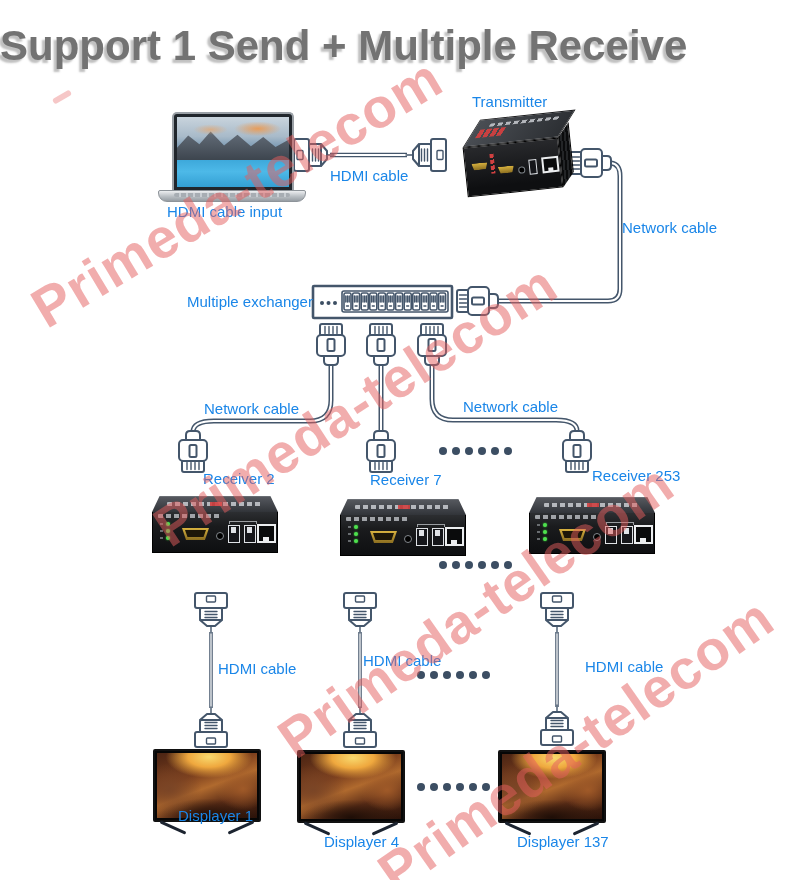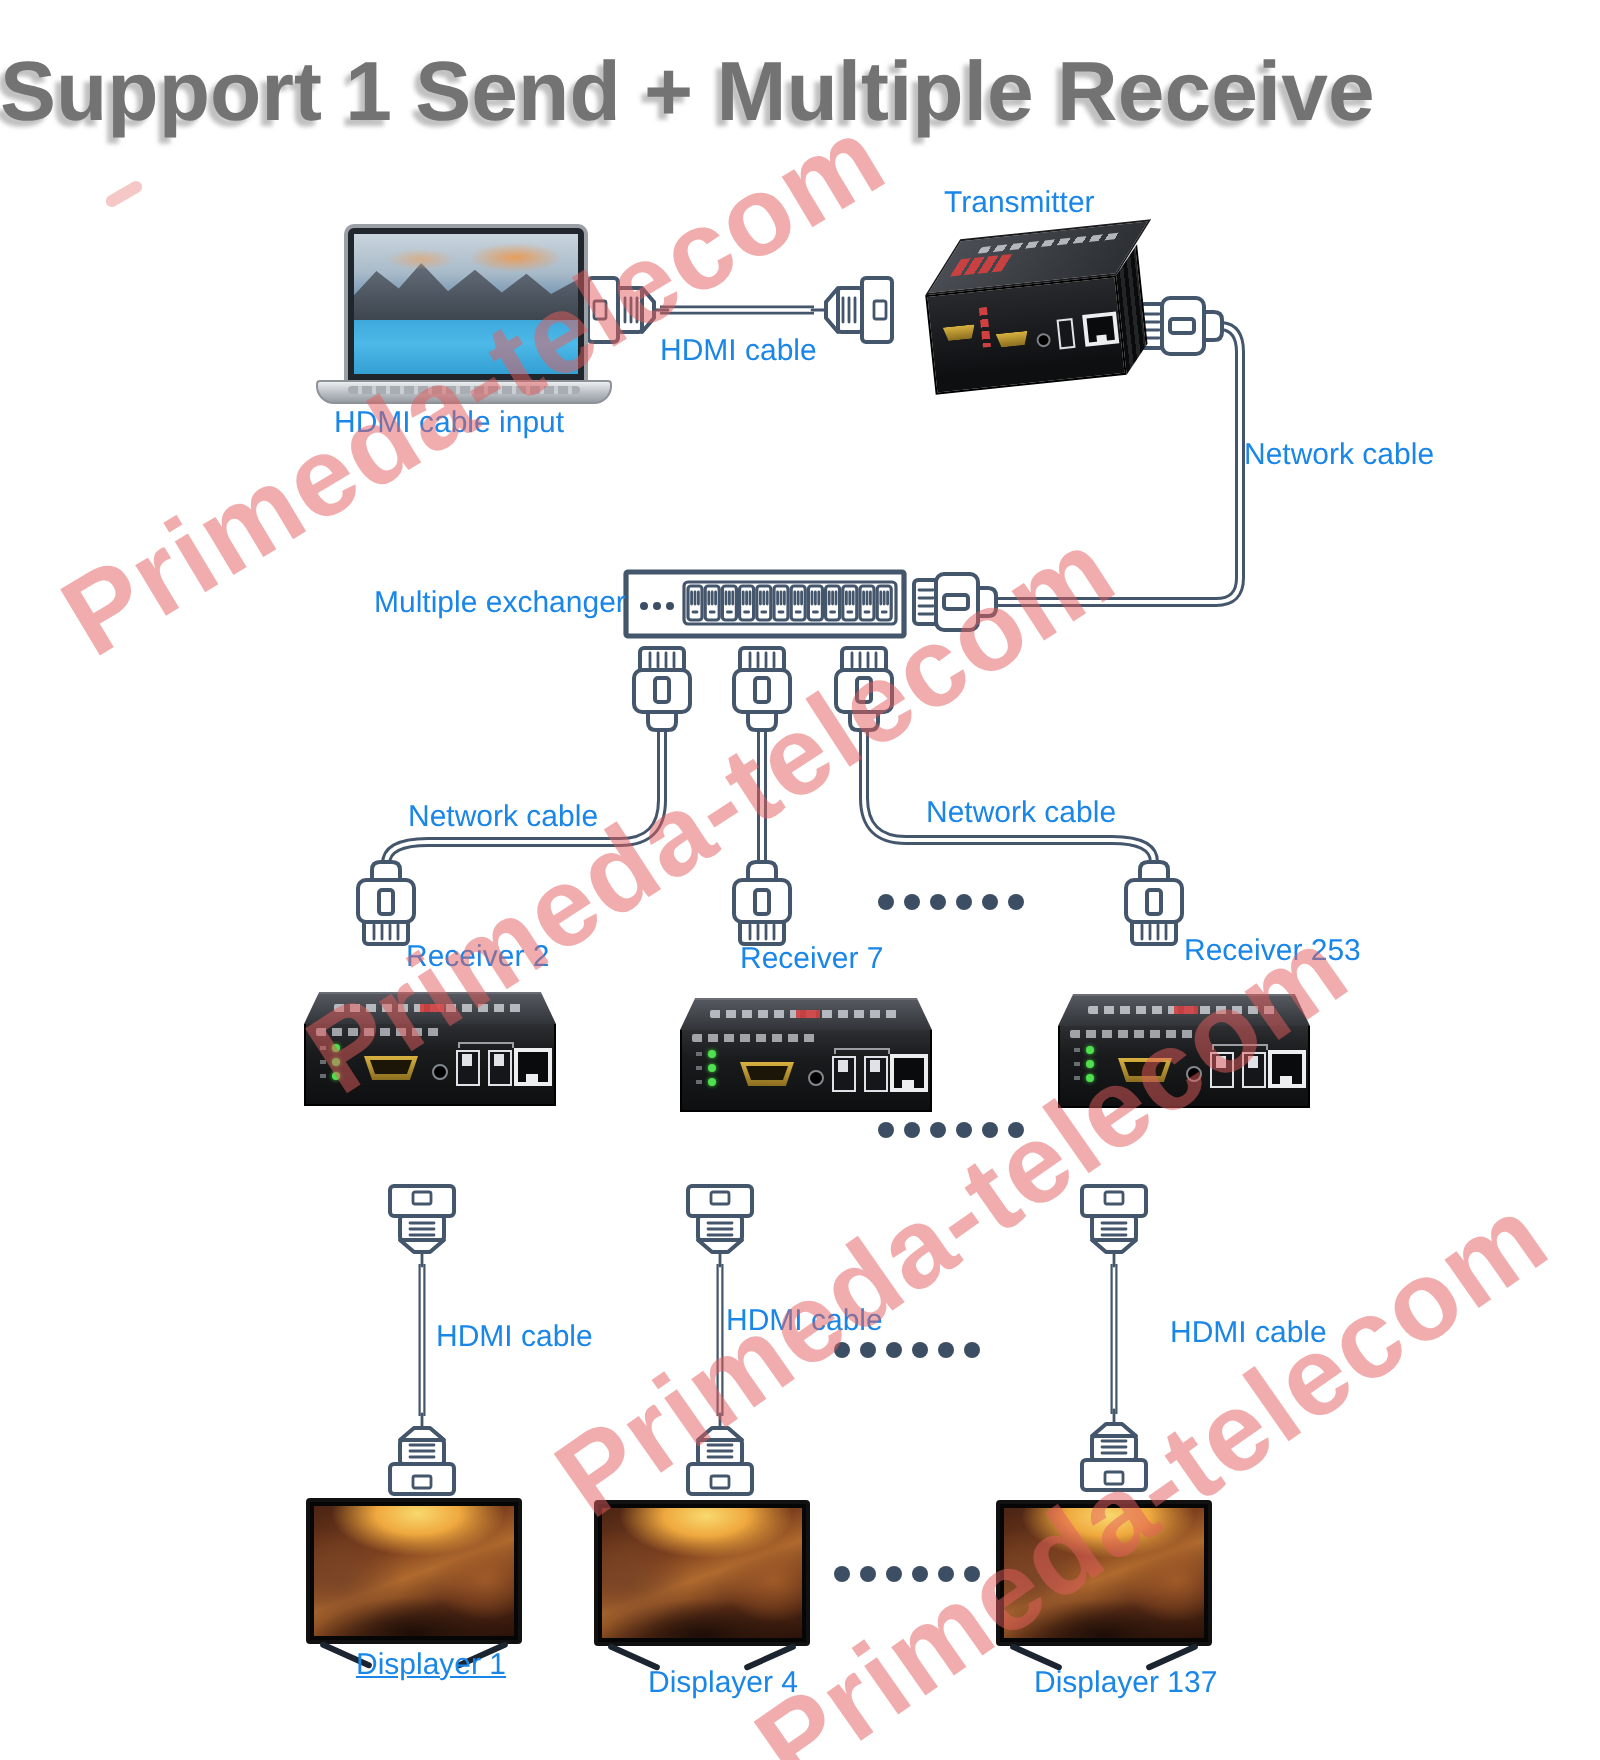--- a/index.html
+++ b/index.html
@@ -396,21 +396,21 @@
   <div class="lbl" style="left:622px;top:219px;">Network cable</div>
   <div class="lbl" style="left:187px;top:293px;">Multiple exchanger</div>
   <div class="lbl" style="left:204px;top:400px;">Network cable</div>
   <div class="lbl" style="left:463px;top:398px;">Network cable</div>
   <div class="lbl" style="left:203px;top:470px;">Receiver 2</div>
   <div class="lbl" style="left:370px;top:471px;">Receiver 7</div>
   <div class="lbl" style="left:592px;top:467px;">Receiver 253</div>
   <div class="lbl" style="left:218px;top:660px;">HDMI cable</div>
   <div class="lbl" style="left:363px;top:652px;">HDMI cable</div>
   <div class="lbl" style="left:585px;top:658px;">HDMI cable</div>
-  <div class="lbl" style="left:178px;top:824px;text-decoration:underline;">Displayer 1</div>
+  <div class="lbl" style="left:178px;top:807px;">Displayer 1</div>
   <div class="lbl" style="left:324px;top:833px;">Displayer 4</div>
   <div class="lbl" style="left:517px;top:833px;">Displayer 137</div>
 
   <div class="wm wm1">Primeda-telecom</div>
   <div class="wm wm2">Primeda-telecom</div>
   <div class="wm wm3">Primeda-telecom</div>
   <div class="wm wm4">Primeda-telecom</div>
   <div class="wm-frag"></div>
 
 </div>

